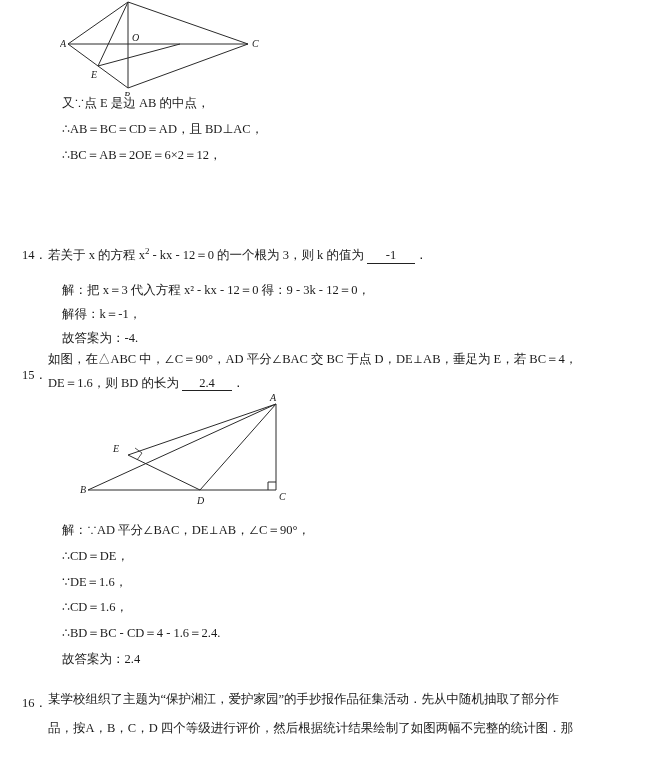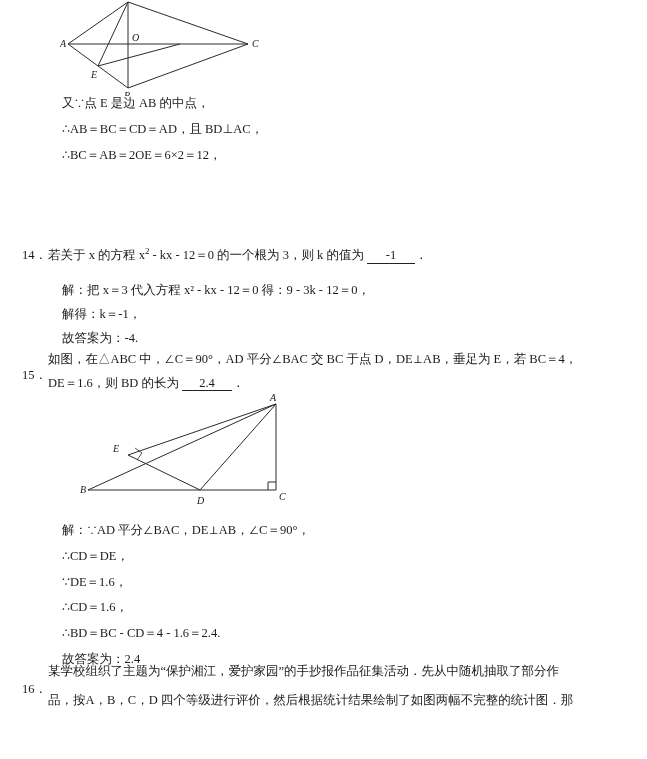--- a/index.html
+++ b/index.html
@@ -65,20 +65,21 @@
     text-align: center;
     font-size: 11px;
     line-height: 1.05;
     margin: 0 1px;
   }
   .frac .num { border-bottom: 1px solid #1a1a1a; padding: 0 2px; }
   .frac .den { padding: 0 2px; }
   sup.ex { font-size: 0.72em; vertical-align: super; }
   .q16text {
     line-height: 1.75;
+    margin-top: 28px;
   }
   svg { display: block; }
 </style>
 </head>
 <body>
 
 <div class="page">
 
   <div class="fig" style="position:absolute; left:60px; top:-4px; width:220px; height:100px;">
     <svg width="220" height="100" viewBox="0 0 220 100">

